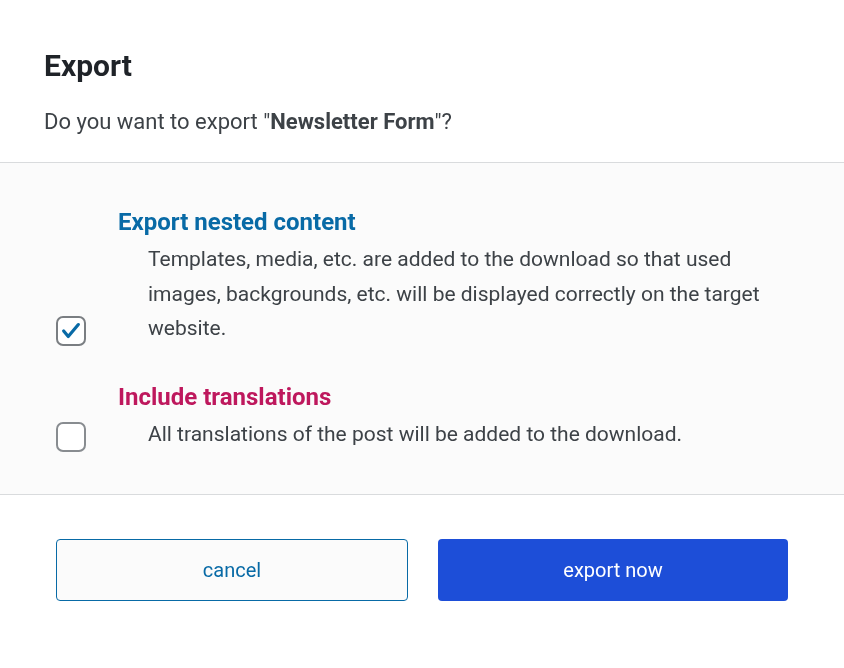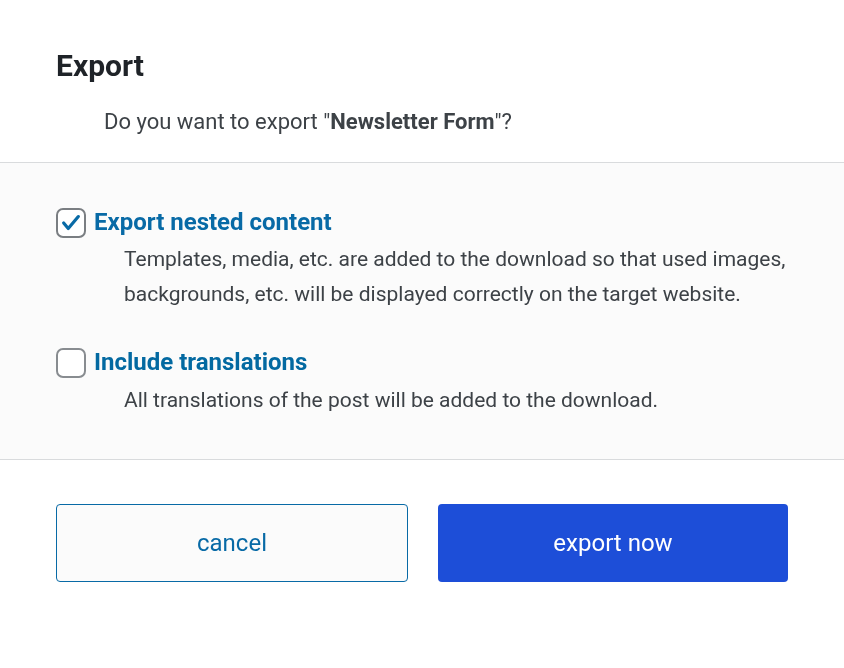--- a/index.html
+++ b/index.html
@@ -12,47 +12,46 @@
       background: #ffffff;
       color: #1f2328;
       width: 844px;
       height: 668px;
     }
     .dialog {
       display: flex;
       flex-direction: column;
     }
     .header {
-      padding: 48px 56px 28px 56px;
+      padding: 48px 56px 28px 44px;
     }
     .title {
       font-size: 30px;
       font-weight: 700;
       color: #1f2328;
       margin-bottom: 26px;
     }
     .subtitle {
       font-size: 22px;
       color: #3d4247;
       font-weight: 400;
-      margin-left: 48px;
     }
     .subtitle-bold {
       font-weight: 700;
     }
     .options {
       background: #fbfbfb;
       border-top: 1px solid #d9dbdd;
       border-bottom: 1px solid #d9dbdd;
       padding: 44px 56px 42px 56px;
     }
     .option {
       display: flex;
-      align-items: flex-start;
-      gap: 8px;
+      align-items: flex-end;
+      gap: 32px;
       margin-bottom: 36px;
     }
     .option:last-child {
       margin-bottom: 0;
     }
     .checkbox {
       flex-shrink: 0;
       width: 30px;
       height: 30px;
       border: 2px solid #888c90;
@@ -70,21 +69,21 @@
     .checkbox svg {
       width: 22px;
       height: 22px;
     }
     .option-body {
       flex: 1;
     }
     .option-label {
       font-size: 24px;
       font-weight: 700;
-      color: #0369a1;
+      color: #be185d;
       line-height: 1.3;
       margin-bottom: 4px;
     }
     .option-label.active {
       color: #086aa6;
     }
     .option-desc {
       font-size: 21px;
       color: #3d4247;
       line-height: 1.65;
@@ -92,23 +91,23 @@
       margin-top: 2px;
       margin-left: 30px;
     }
     .footer {
       padding: 44px 56px 36px 56px;
       display: flex;
       gap: 30px;
     }
     .btn {
       flex: 1;
-      height: 78px;
+      height: 62px;
       border-radius: 4px;
-      font-size: 24px;
+      font-size: 20px;
       font-weight: 400;
       cursor: pointer;
       display: flex;
       align-items: center;
       justify-content: center;
       border: none;
       font-family: inherit;
     }
     .btn-cancel {
       background: #fbfbfb;

